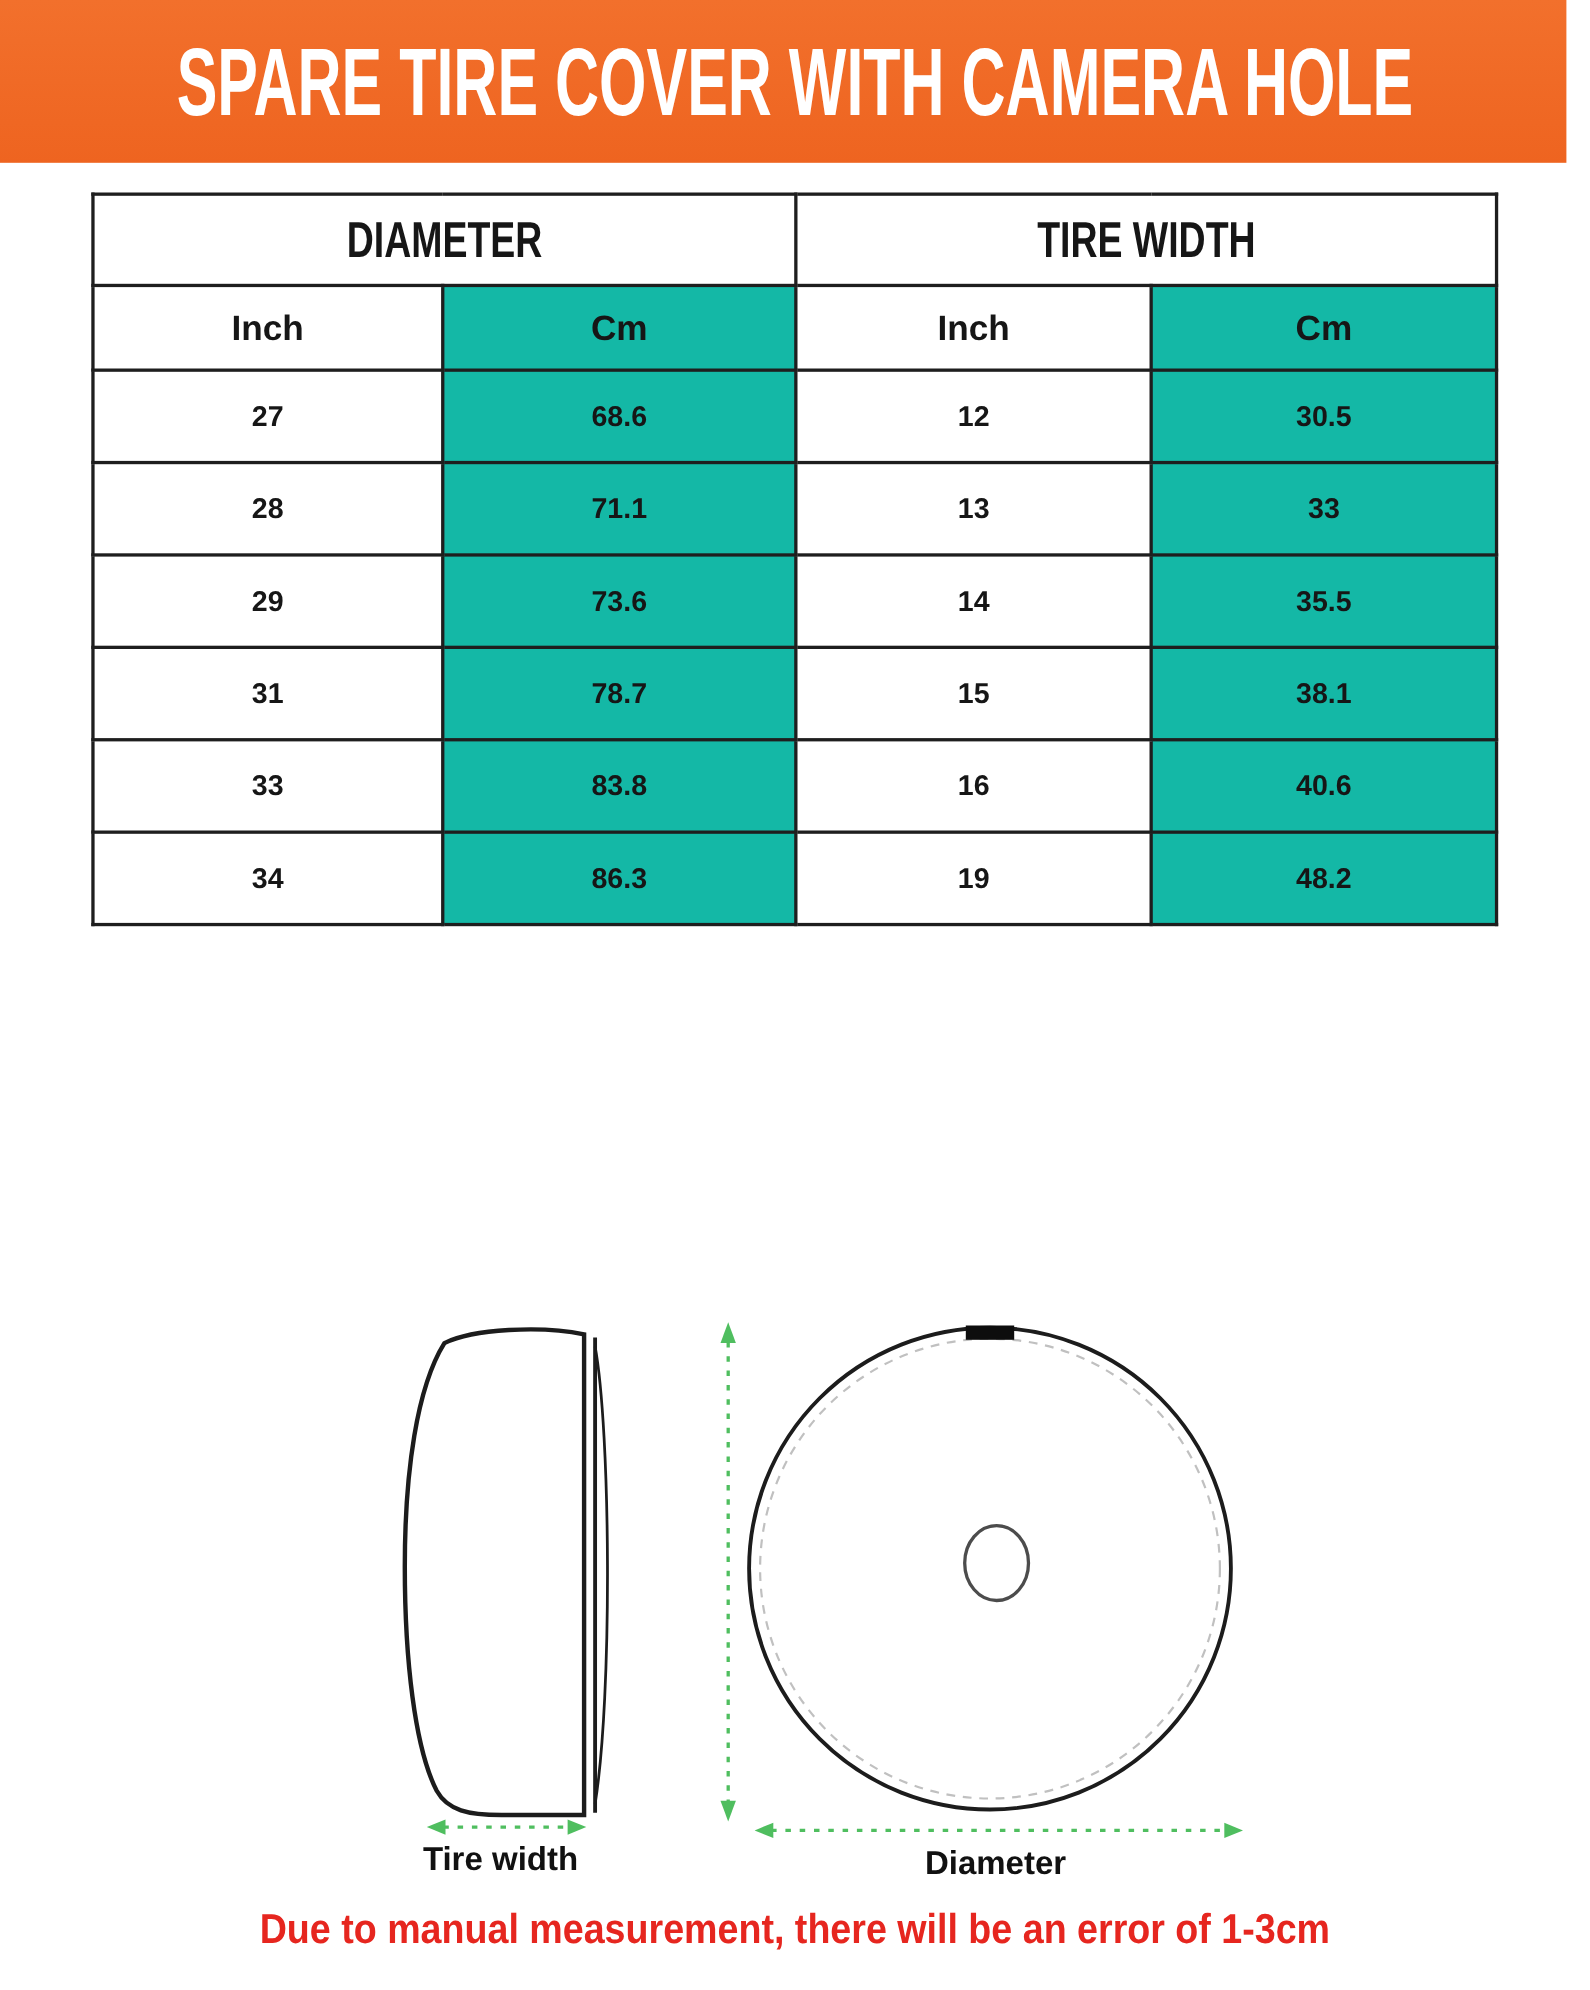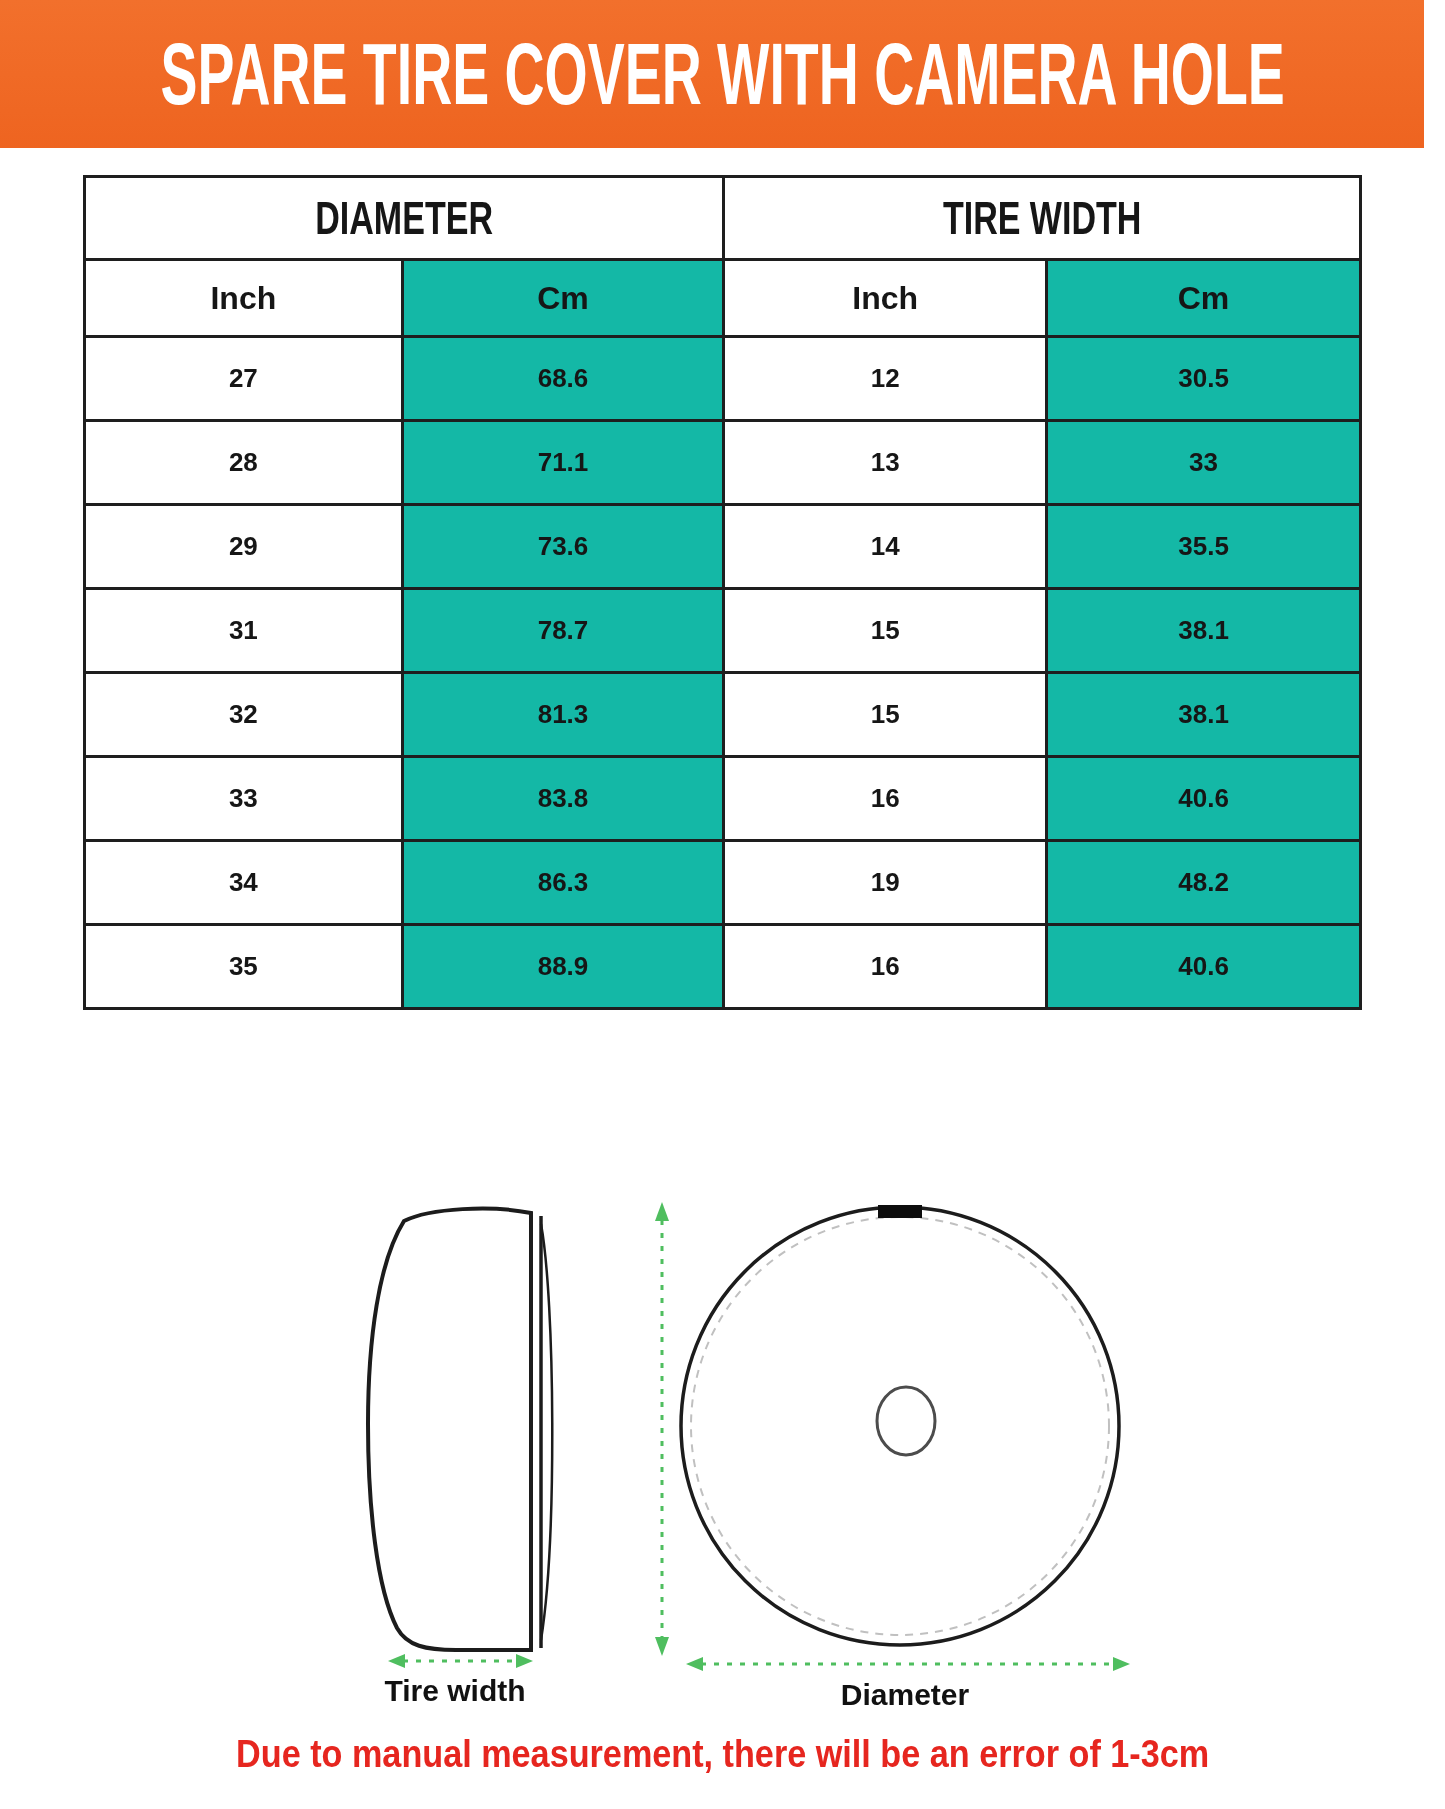--- a/index.html
+++ b/index.html
@@ -97,42 +97,30 @@
         <td>14</td>
         <td class="shade">35.5</td>
       </tr>
       <tr class="data-row">
         <td>31</td>
         <td class="shade">78.7</td>
         <td>15</td>
         <td class="shade">38.1</td>
       </tr>
       <tr class="data-row">
-        <td>32</td>
-        <td class="shade">81.3</td>
-        <td>15</td>
-        <td class="shade">38.1</td>
-      </tr>
-      <tr class="data-row">
         <td>33</td>
         <td class="shade">83.8</td>
         <td>16</td>
         <td class="shade">40.6</td>
       </tr>
       <tr class="data-row">
         <td>34</td>
         <td class="shade">86.3</td>
         <td>19</td>
         <td class="shade">48.2</td>
-      </tr>
-      <tr class="data-row">
-        <td>35</td>
-        <td class="shade">88.9</td>
-        <td>16</td>
-        <td class="shade">40.6</td>
       </tr>
     </tbody>
   </table>
 
   <svg class="diagram" viewBox="0 0 1445 1809" xmlns="http://www.w3.org/2000/svg">
 
     <g>
       <path d="M 531,1213 C 492,1205 430,1208 404,1221
                C 379,1261 368,1338 368,1424
                C 368,1508 377,1589 397,1628

